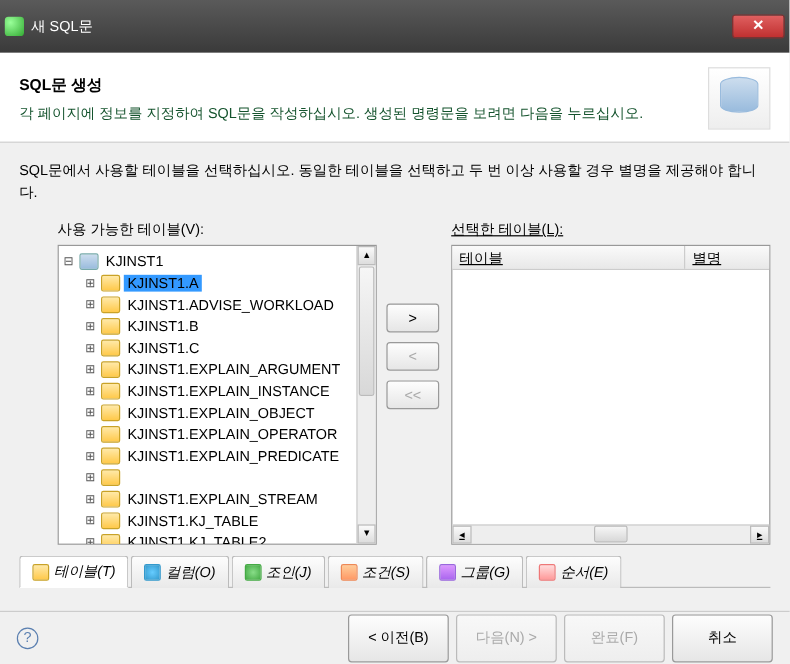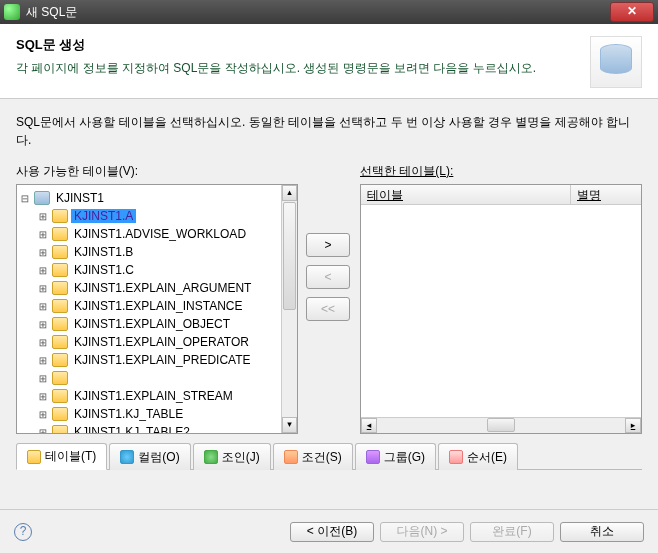--- a/index.html
+++ b/index.html
@@ -1,74 +1,74 @@
 <!DOCTYPE html>
 <html><head>
 <meta charset="utf-8">
 <style>
 * { box-sizing: border-box; margin: 0; padding: 0; }
 body { font-family: "Malgun Gothic", "Segoe UI", sans-serif; font-size: 12px; background: #f0f0f0; width: 658px; height: 553px; overflow: hidden; }
-.titlebar { background: linear-gradient(#5a5a5a,#3a3a3a); color: #fff; height: 24px; display: flex; align-items: center; padding: 0 4px; justify-content: flex-end; }
+.titlebar { background: linear-gradient(#5a5a5a,#3a3a3a); color: #fff; height: 44px; display: flex; align-items: center; padding: 0 4px; justify-content: flex-end; }
 .titlebar .ticon { width: 16px; height: 16px; background: radial-gradient(circle at 30% 30%, #9f9, #3a3); border-radius: 3px; margin-right: 6px; }
 .titlebar .ttxt { flex: 1; font-size: 12px; }
 .titlebar .closebtn { width: 44px; height: 20px; background: linear-gradient(#e06060,#c03030); border: 1px solid #803030; border-radius: 3px; color: #fff; text-align: center; line-height: 17px; font-weight: bold; cursor: pointer; }
-.header { background: #fff; padding: 12px 16px 10px 16px; display: flex; align-items: flex-start; border-bottom: 1px solid #ccc; }
+.header { background: #fff; padding: 12px 16px 10px 16px; display: flex; align-items: center; border-bottom: 1px solid #ccc; }
 .header .htxt { flex: 1; }
 .header .htxt .h1 { font-weight: bold; font-size: 13px; margin-bottom: 6px; }
 .header .htxt .h2 { font-size: 12px; color: #14532d; }
 .header .hicon { width: 52px; height: 52px; border: 1px solid #ddd; background: linear-gradient(#fff,#eee); display: flex; align-items: center; justify-content: center; margin-left: 10px; }
 .dbicon { width: 32px; height: 36px; }
 .dbicon .cyl { width: 32px; height: 30px; background: linear-gradient(#cde,#9bd); border-radius: 50%/20%; border: 1px solid #9bd; }
 .body { padding: 14px 16px 0 16px; }
 .instruct { font-size: 12px; line-height: 1.5; margin-bottom: 14px; }
-.cols { display: flex; gap: 8px; }
+.cols { display: flex; gap: 8px; margin-left: 32px; }
 .leftcol { flex: 1; }
 .midcol { width: 46px; display: flex; flex-direction: column; justify-content: flex-start; padding-top: 70px; gap: 8px; }
 .rightcol { flex: 1; text-decoration: underline; }
 .lbl { font-size: 12px; margin-bottom: 4px; }
 .treebox { border: 1px solid #999; background: #fff; height: 250px; display: flex; }
 .treeinner { flex: 1; overflow: auto; padding: 4px 2px; }
 .scrollb { width: 16px; background: #eee; border-left: 1px solid #ccc; position: relative; }
 .scrollb .up,.scrollb .dn { height: 16px; background: linear-gradient(#fafafa,#ddd); border: 1px solid #bbb; text-align: center; font-size: 9px; line-height: 13px; cursor: pointer; }
 .scrollb .up { position: absolute; top: 0; left: 0; right: 0; }
 .scrollb .dn { position: absolute; bottom: 0; left: 0; right: 0; }
 .scrollb .thumb { position: absolute; top: 17px; left: 1px; right: 1px; height: 108px; background: linear-gradient(#f6f6f6,#d8d8d8); border: 1px solid #bbb; border-radius: 2px; cursor: pointer; }
 .node { display: flex; align-items: center; height: 18px; white-space: nowrap; }
 .node .tw { width: 12px; text-align: center; cursor: pointer; font-size:10px; color:#555;}
 .node .ic { width: 16px; height: 14px; margin: 0 3px; background: linear-gradient(#ffe9a8,#ffc94a); border: 1px solid #c9a227; border-radius: 2px; }
 .node .rooti { background: linear-gradient(#cde,#9bd); border-color:#7aa; }
 .node .nt { padding: 0 3px; }
-.node .sel { background: #3399ff; color: #4c1d95; }
+.node .sel { background: #3399ff; color: #000000; }
 .lvl0 { padding-left: 0; }
 .lvl1 { padding-left: 18px; }
 .mbtn { width: 44px; height: 24px; background: linear-gradient(#fdfdfd,#e6e6e6); border: 1px solid #999; border-radius: 3px; cursor: pointer; font-size: 12px; }
 .mbtn:disabled { color: #aaa; }
 .selbox { border: 1px solid #999; background: #fff; height: 250px; display:flex; flex-direction:column;}
 .selhead { display: flex; background: linear-gradient(#fafafa,#e8e8e8); border-bottom: 1px solid #ccc; height: 20px; }
 .selhead .c { flex: 1; padding: 2px 6px; border-right: 1px solid #ccc; font-size: 12px; }
 .selhead .c:last-child { border-right: none; flex:0 0 70px;}
 .selbody{flex:1;}
 .hsb { height: 16px; background: #eee; border-top: 1px solid #ccc; display:flex;}
 .hsb .l,.hsb .r{width:16px;background:linear-gradient(#fafafa,#ddd);border:1px solid #bbb;text-align:center;font-size:9px;line-height:13px;cursor:pointer;}
 .hsb .t{flex:1;}
 .hsb .th{width:28px;height:14px;margin:0 auto;background:linear-gradient(#f6f6f6,#d8d8d8);border:1px solid #bbb;border-radius:2px;margin-top:0px;}
 .tabs { margin-top: 8px; display: flex; border-bottom: 1px solid #bbb; }
-.tab { padding: 4px 10px; border: 1px solid #bbb; border-bottom: none; background: linear-gradient(#fdfdfd,#e9e9e9); margin-right: 2px; border-radius: 3px 3px 0 0; font-size: 12px; cursor: pointer; display: flex; align-items: center; gap: 4px; position:relative; top:1px;}
+.tab { padding: 4px 10px; border: 1px solid #bbb; border-bottom: none; background: linear-gradient(#fdfdfd,#e9e9e9); margin-right: 2px; border-radius: 3px 3px 0 0; font-size: 12px; cursor: pointer; display: flex; align-items: center; gap: 4px; position:relative; top:1px;font-style:italic;}
 .tab.active { background: #fff; border-bottom: 1px solid #fff;}
 .tab .ti { width: 14px; height: 14px; border-radius: 2px; }
 .ti-t { background: linear-gradient(#ffe9a8,#ffc94a); border:1px solid #c9a227;}
 .ti-c { background: radial-gradient(circle,#6cf,#39c); border:1px solid #39c;}
 .ti-j { background: radial-gradient(circle,#8d8,#4a4); border:1px solid #4a4;}
 .ti-w { background: linear-gradient(#fc9,#f96); border:1px solid #e85;}
 .ti-g { background: linear-gradient(#d9f,#a6e); border:1px solid #96d;}
 .ti-o { background: linear-gradient(#fdd,#f99); border:1px solid #e77;}
 .footer { position: absolute; bottom: 0; left: 0; right: 0; height: 44px; border-top: 1px solid #ccc; background: #f0f0f0; display: flex; align-items: center; padding: 0 14px; }
 .footer .help { width: 18px; height: 18px; border: 1.5px solid #5a7fb0; border-radius: 50%; color: #5a7fb0; text-align: center; line-height: 15px; font-size: 12px; cursor: pointer; }
 .footer .sp { flex: 1; }
-.fbtn { min-width: 84px; height: 20px; margin-left: 6px; background: linear-gradient(#fdfdfd,#e6e6e6); border: 1px solid #999; border-radius: 3px; cursor: pointer; font-size: 12px; padding: 0 8px; }
+.fbtn { min-width: 84px; height: 40px; margin-left: 6px; background: linear-gradient(#fdfdfd,#e6e6e6); border: 1px solid #999; border-radius: 3px; cursor: pointer; font-size: 12px; padding: 0 8px; }
 .fbtn:disabled { color: #aaa; border-color: #bbb; background: linear-gradient(#f8f8f8,#eee); }
 </style>
 </head>
 <body>
 
 <div class="titlebar">
   <div class="ticon"></div>
   <div class="ttxt">새 SQL문</div>
   <div class="closebtn">✕</div>
 </div>

